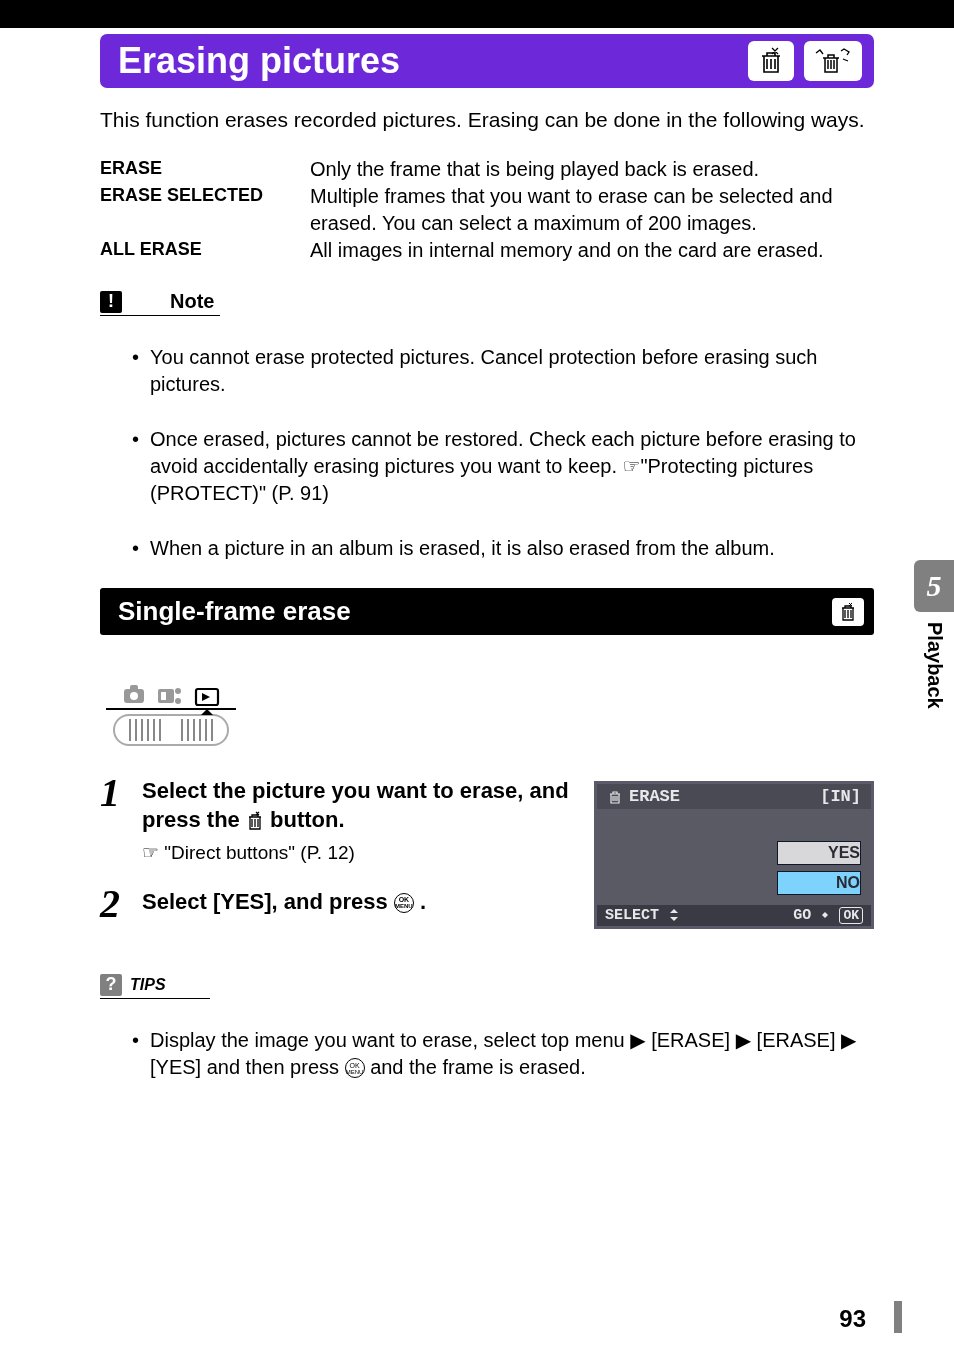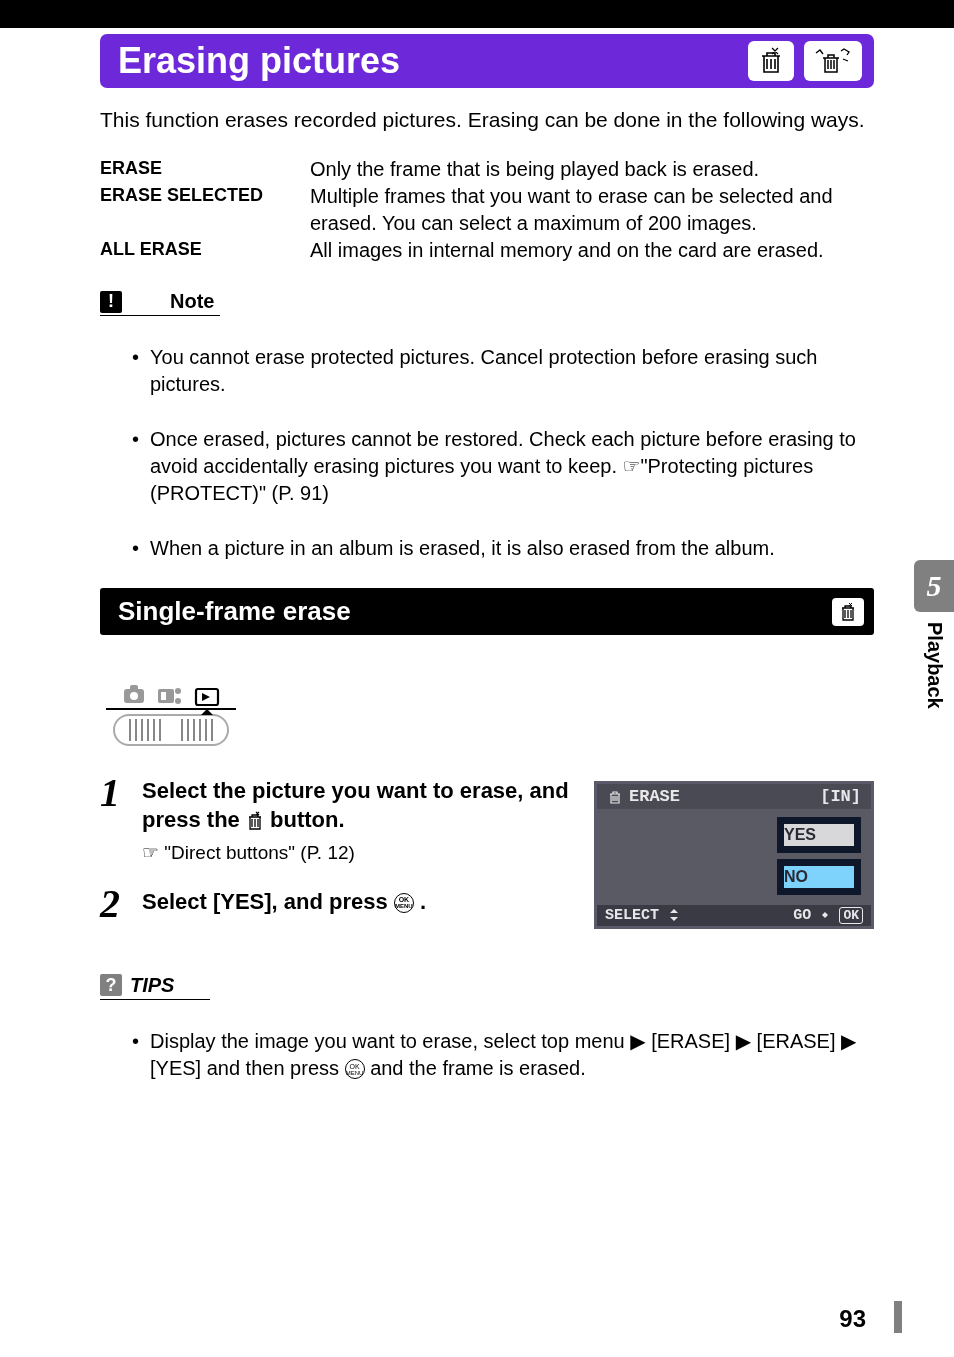--- a/index.html
+++ b/index.html
@@ -192,25 +192,25 @@
     display:flex;
     flex-direction:column;
     align-items:flex-end;
     justify-content:flex-end;
     gap:6px;
   }
   .screen-btn {
     background: #d8d8da;
     color: #2a2a35;
     width: 84px;
-    text-align: left;
+    text-align: right;
     padding: 2px 0;
     font-size: 16px;
     font-weight: bold;
-    border: 7px solid #0f172a;
+    border: 1px solid #0f172a;
   }
   .screen-btn.no { background:#7dd3fc;}
   .screen-footer {
     background: #3a3a45;
     color: #e8e8ea;
     display: flex;
     justify-content: space-between;
     align-items: center;
     padding: 2px 8px;
     font-size: 15px;
@@ -228,21 +228,21 @@
     display: flex;
     align-items: center;
     gap: 8px;
     border-bottom: 1.5px solid #000;
     width: 110px;
     padding-bottom: 2px;
   }
   .tips-label {
     font-weight: bold;
     font-style: italic;
-    font-size: 20px;
+    font-size: 16px;
   }
   .side-tab {
     position: absolute;
     right: 0;
     top: 560px;
     width: 40px;
     display:flex;
     flex-direction:column;
     align-items:center;
   }

